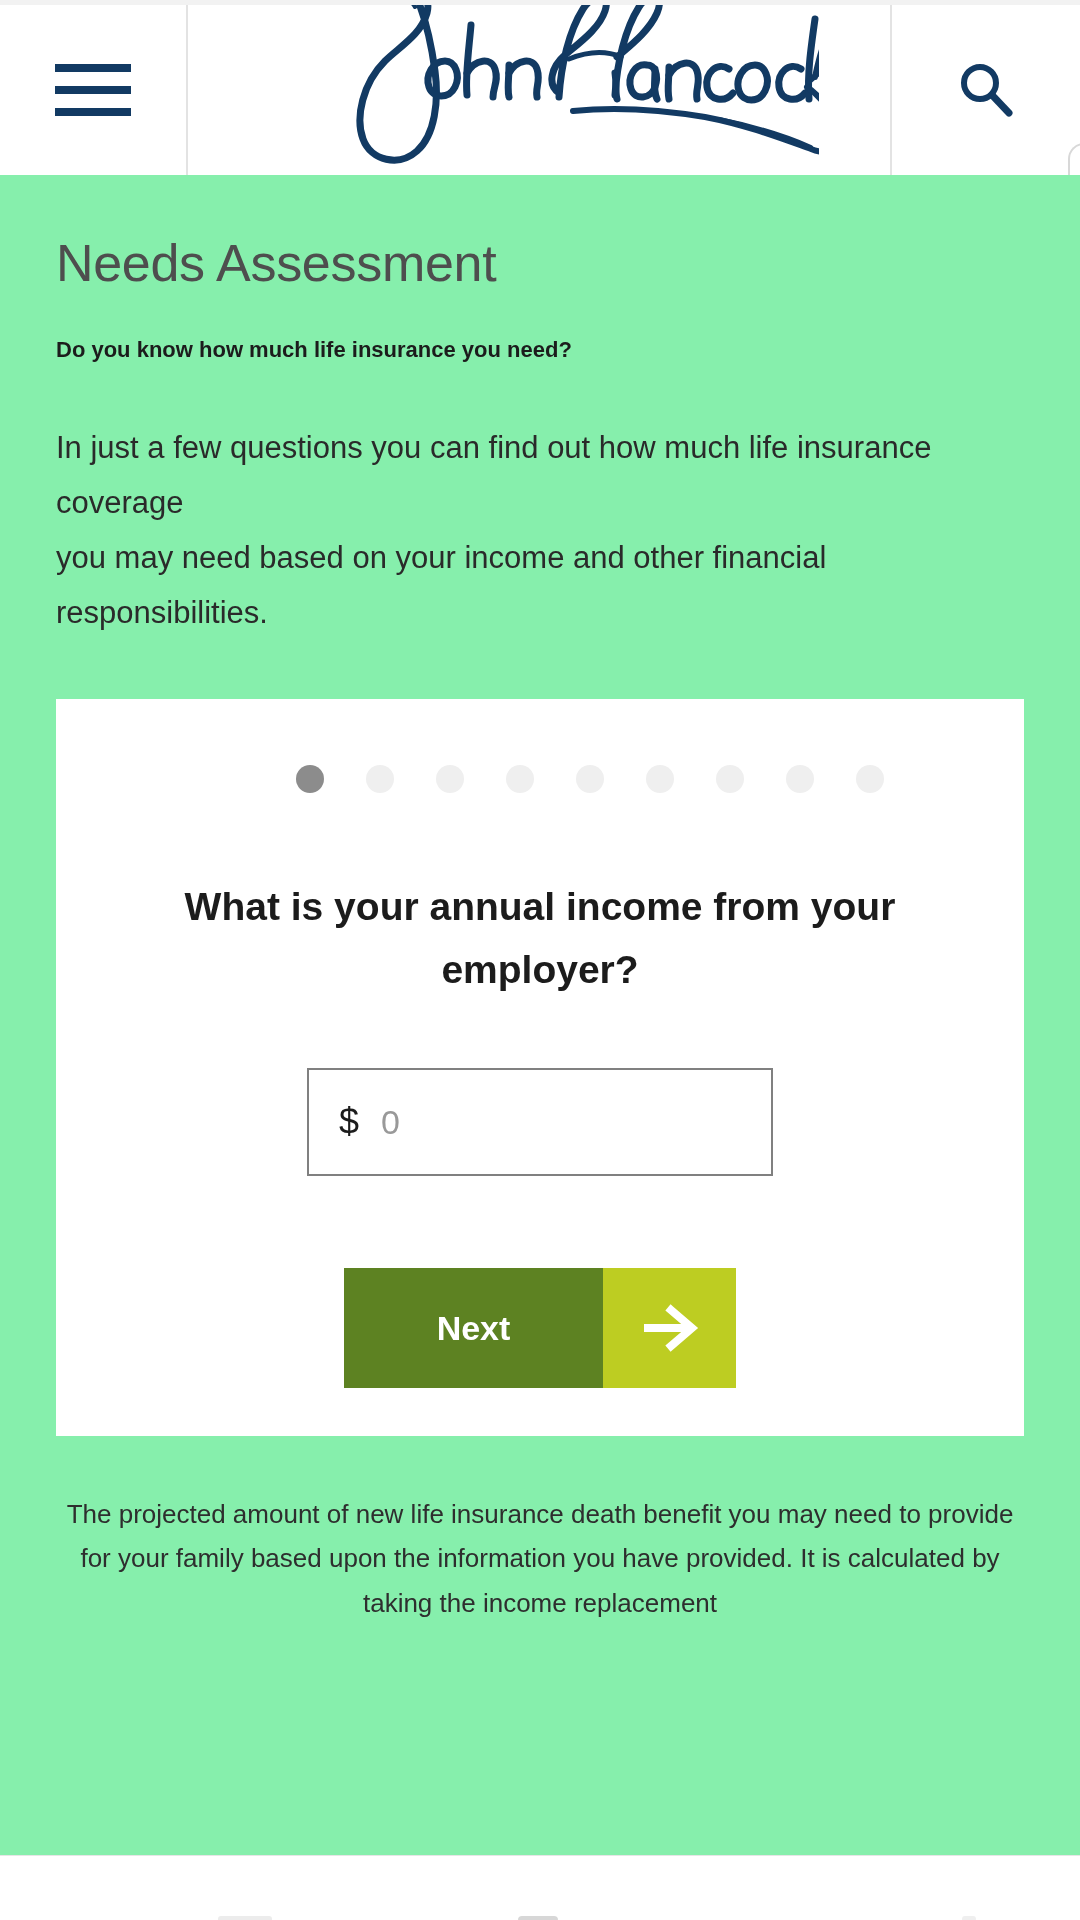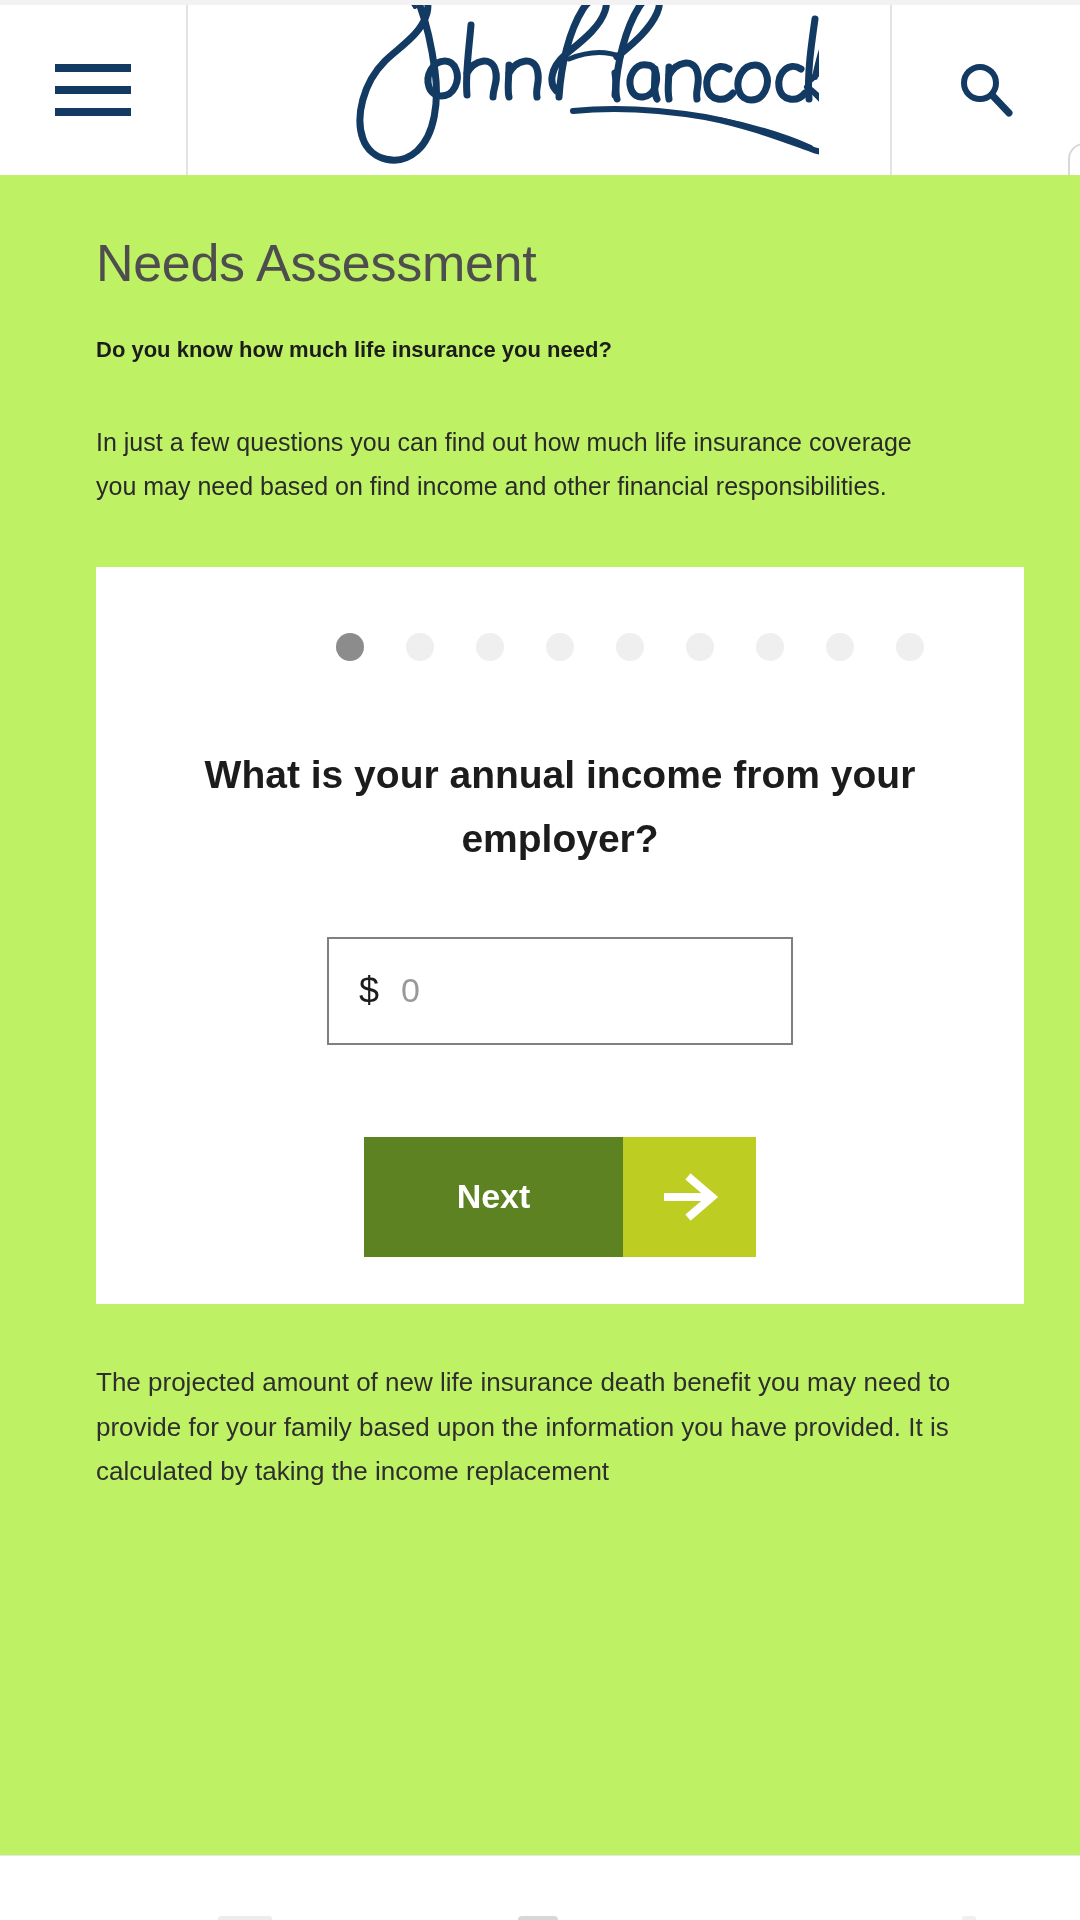--- a/index.html
+++ b/index.html
@@ -100,22 +100,21 @@
     border-left: 2px solid #d8d8d8;
     border-top-left-radius: 16px;
   }
 
   
   .page-body {
     position: absolute;
     top: 175px; left: 0;
     width: 1080px;
     height: 1680px;
-    background: #bef264;
-    padding-left: 40px;
+    background: #86efac;
   }
 
   .content {
     padding: 0 56px;
   }
 
   .page-title {
     font-size: 52px;
     font-weight: 400;
     color: #4e4e4e;
@@ -127,21 +126,21 @@
   .lead-question {
     font-size: 22px;
     font-weight: 700;
     color: #1c1c1c;
     line-height: 1.62;
     margin-top: 40px;
     max-width: 900px;
   }
 
   .intro-paragraph {
-    font-size: 25px;
+    font-size: 31px;
     font-weight: 400;
     color: #2a2a2a;
     line-height: 1.78;
     margin-top: 52px;
     max-width: 920px;
   }
 
   
   .question-card {
     margin-top: 58px;
@@ -236,20 +235,21 @@
   }
   .next-arrow svg { display: block; }
 
   
   .disclaimer {
     margin-top: 56px;
     font-size: 26px;
     line-height: 1.72;
     color: #2e2e2e;
     max-width: 990px;
+    text-align: center;
   }
 
   
   .browser-bar {
     position: absolute;
     left: 0;
     top: 1855px;
     width: 1080px;
     height: 65px;
     background: #ffffff;
@@ -351,21 +351,21 @@
 
 <main class="page-body">
   <div class="content">
 
     <h1 class="page-title">Needs Assessment</h1>
 
     <p class="lead-question">Do you know how much life insurance you need?</p>
 
     <p class="intro-paragraph">
       <span>In just a few questions you can find out how much life insurance coverage</span><br>
-      <span>you may need based on find income and other financial responsibilities.</span>
+      <span>you may need based on your income and other financial responsibilities.</span>
     </p>
 
     <section class="question-card">
 
       <div class="progress-dots" id="progress-dots">
           <span class="dot active"></span>
           <span class="dot"></span>
           <span class="dot"></span>
           <span class="dot"></span>
           <span class="dot"></span>

